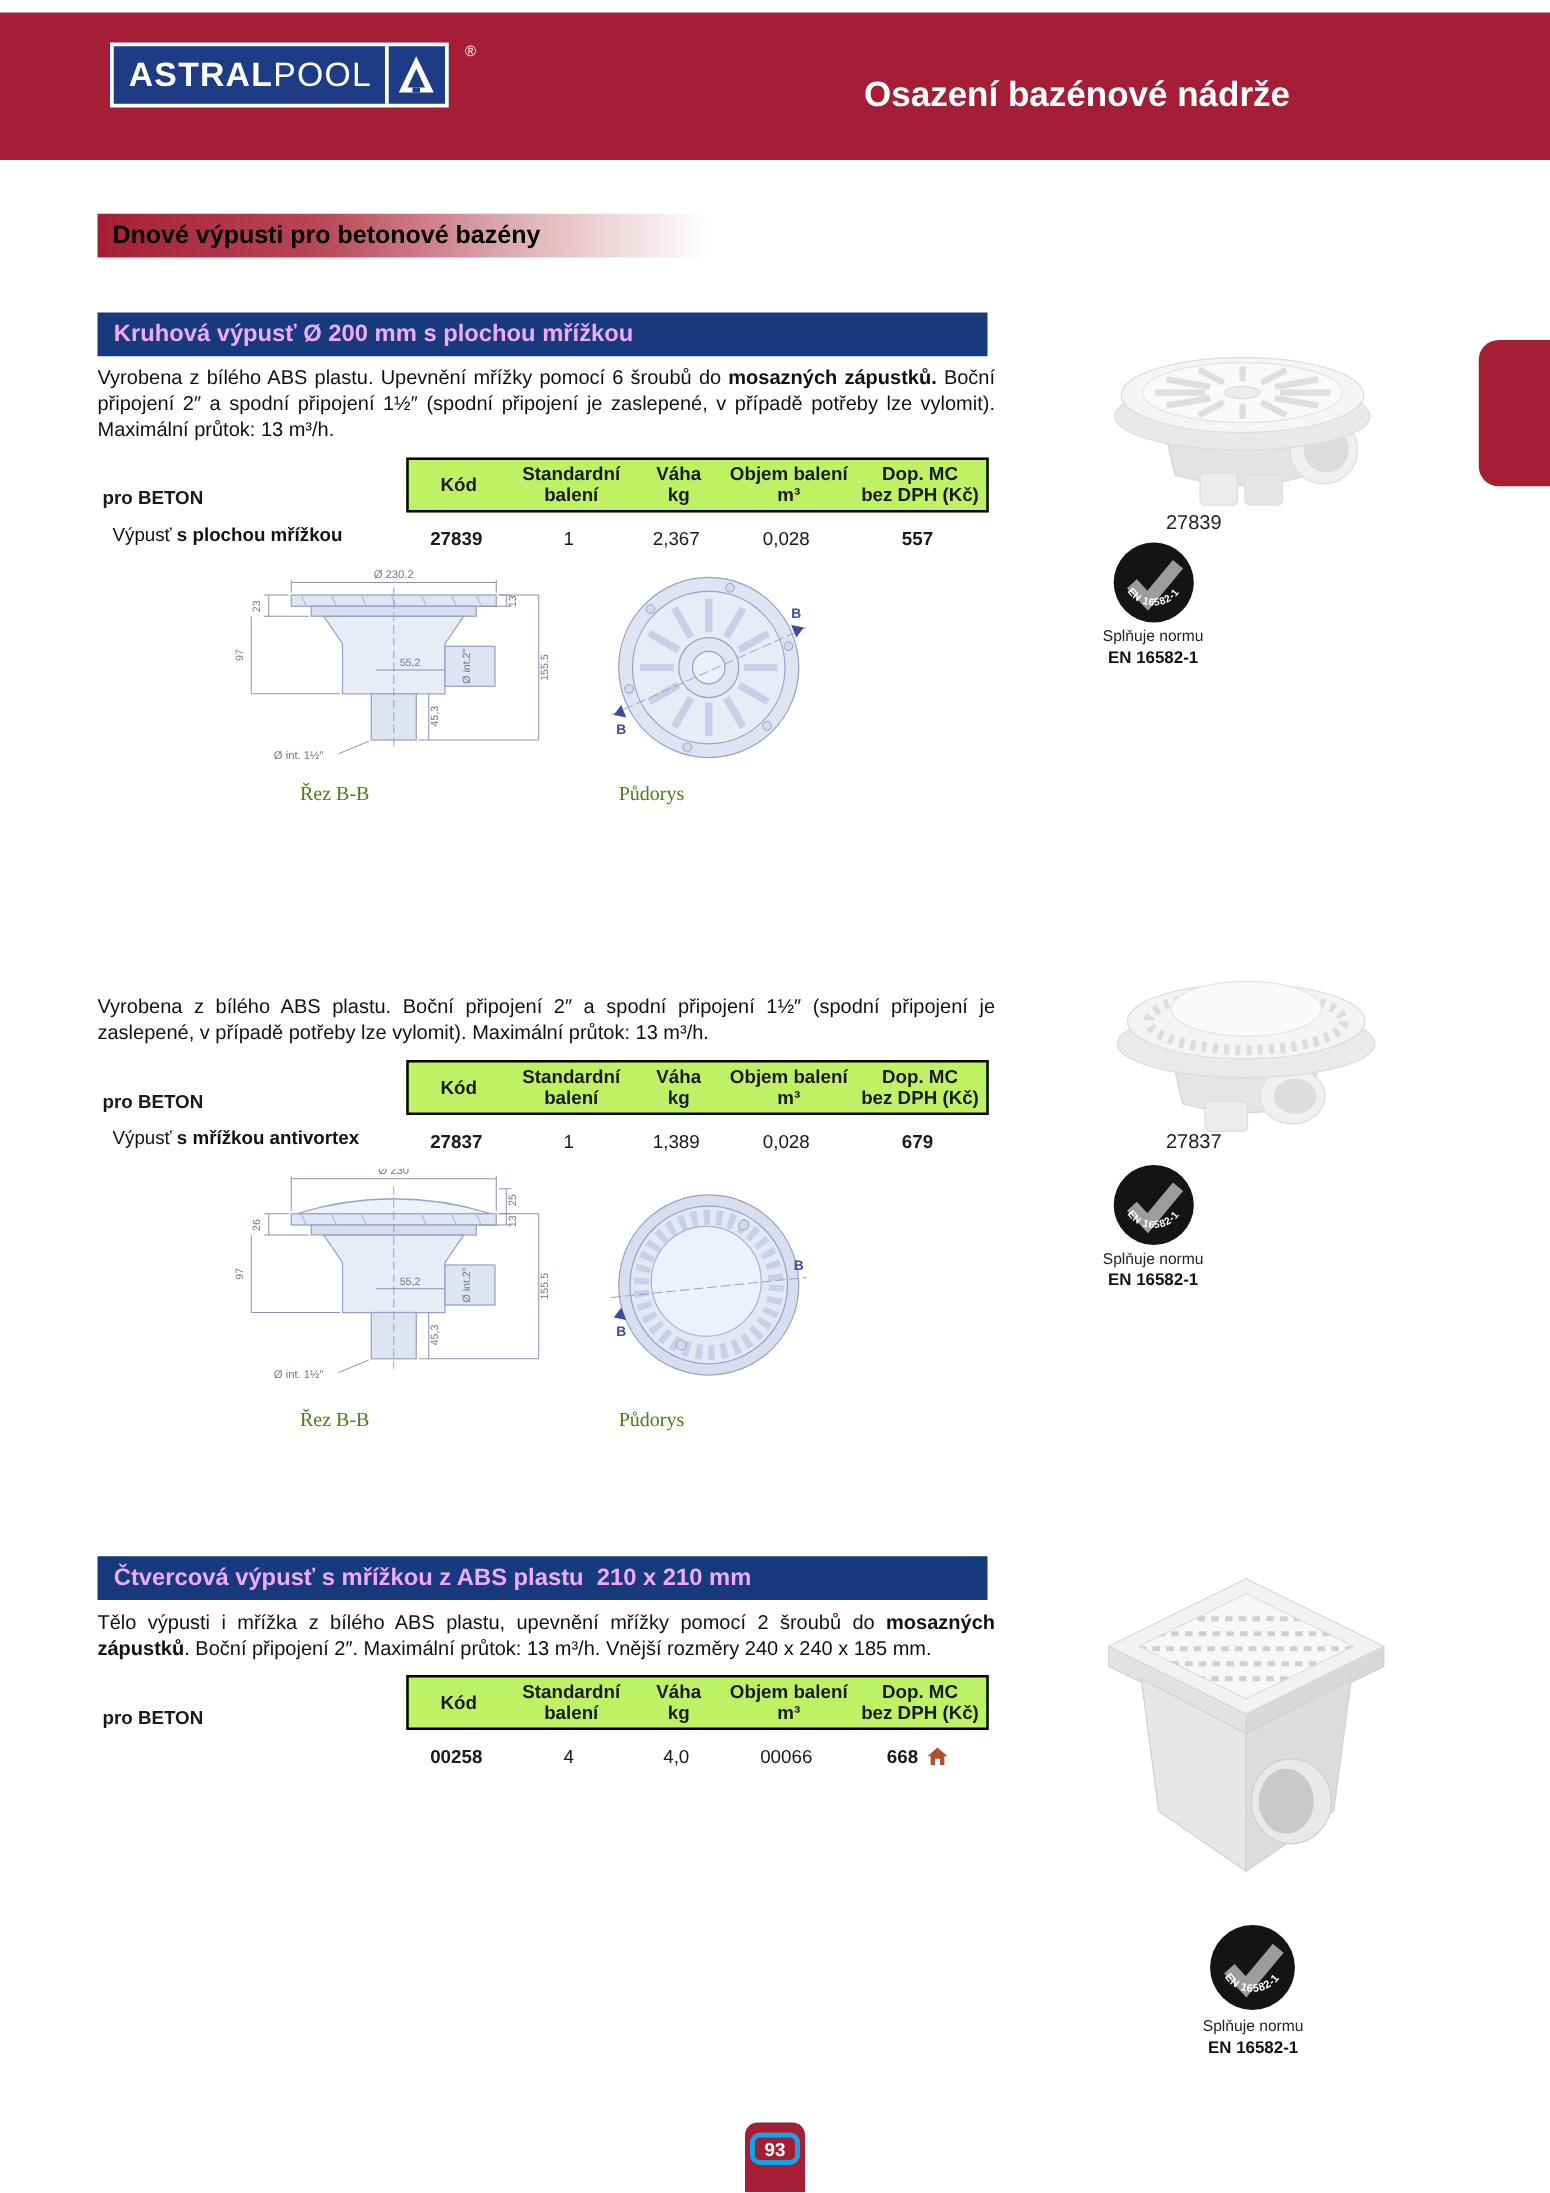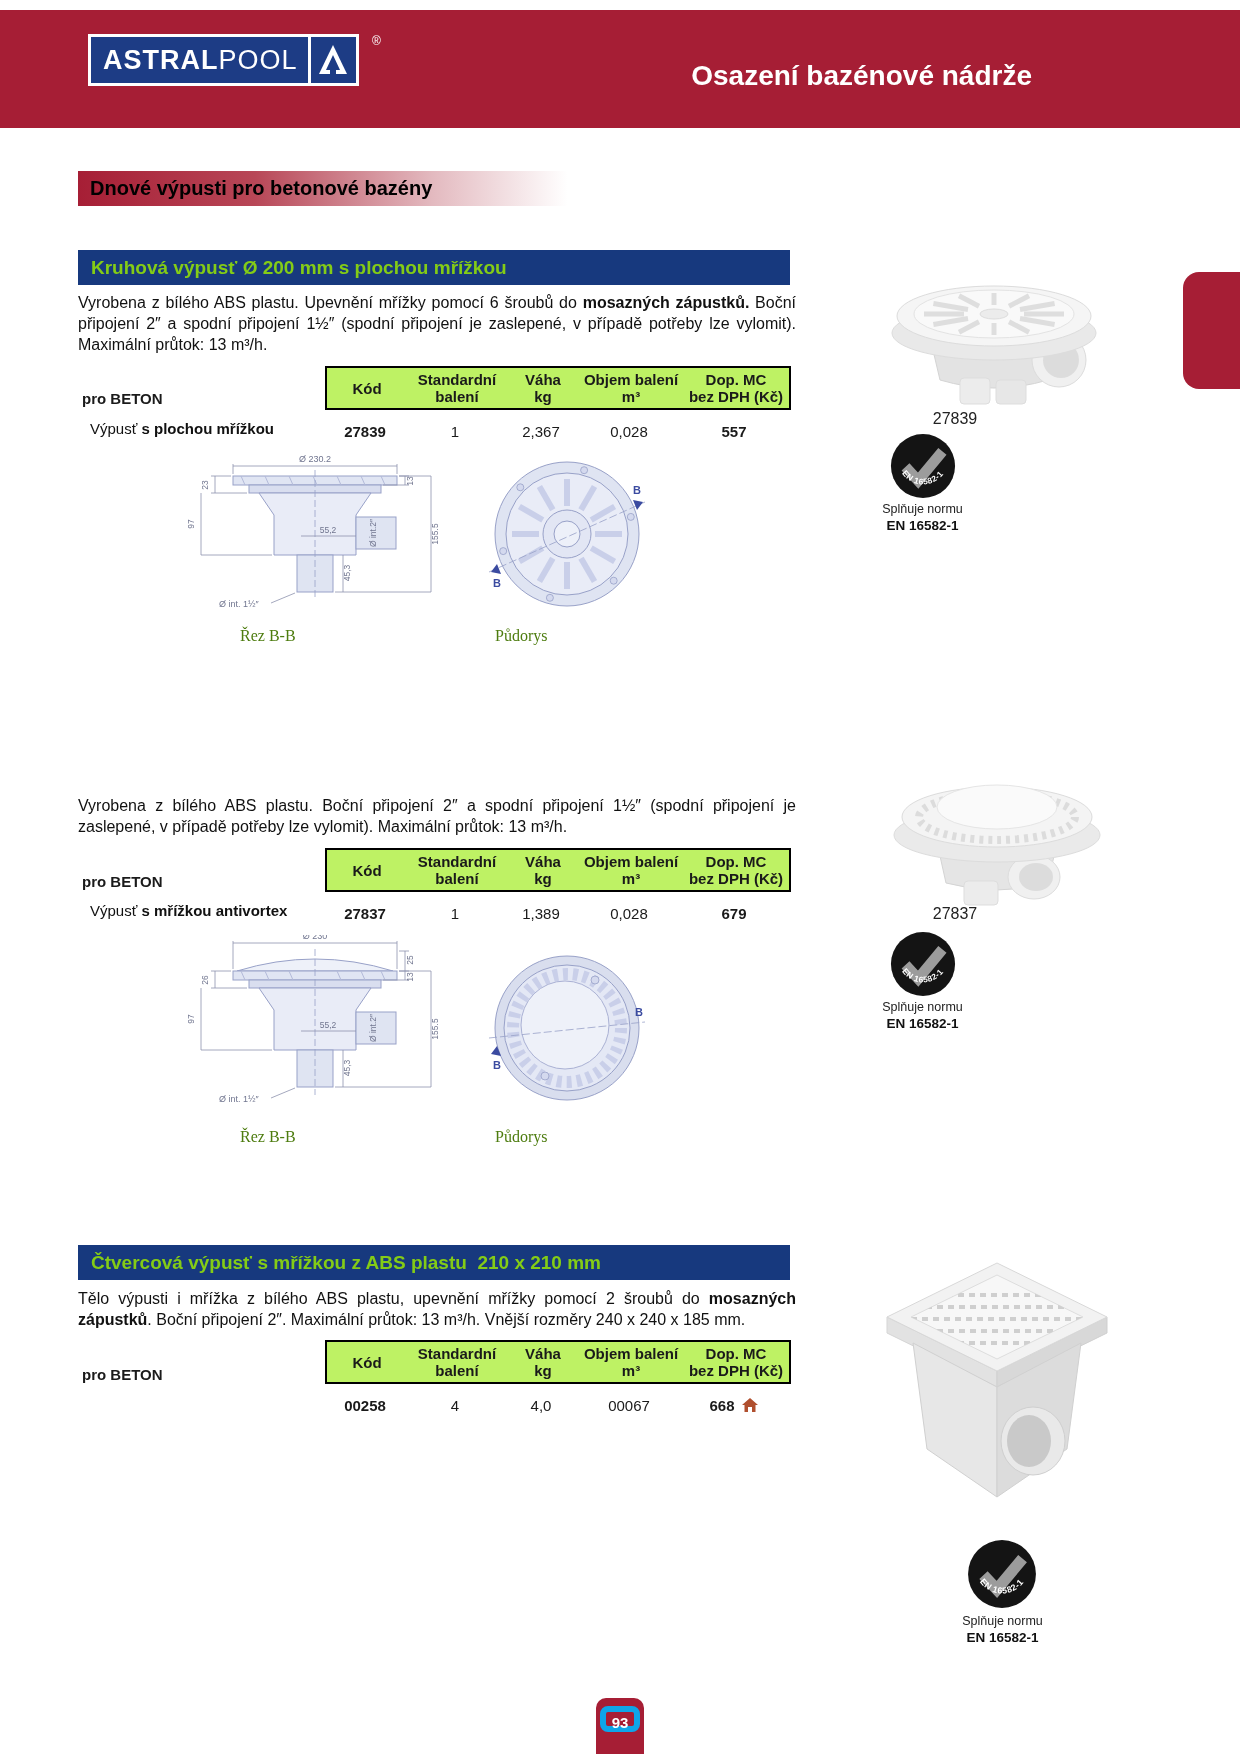--- a/index.html
+++ b/index.html
@@ -19,21 +19,21 @@
                align-items:center; justify-content:center; }
   .page-title { right:208px; top:60px; color:#fff; font-size:28px; font-weight:bold; }
 
   
   .banner { left:78px; top:171px; width:680px; height:35px; display:flex; align-items:center;
             background:linear-gradient(90deg,#a61e35 0%,#b84757 26%,#e3b9bf 52%,#ffffff 72%); }
   .banner span { font-size:20px; font-weight:bold; color:#000; padding-left:12px; }
 
   
   .sec-bar { left:78px; width:712px; height:35px; background:#17397e; display:flex; align-items:center; }
-  .sec-bar span { color:#84cc16; font-size:19px; font-weight:bold; padding-left:13px; white-space:pre; }
+  .sec-bar span { color:#f0abfc; font-size:19px; font-weight:bold; padding-left:13px; white-space:pre; }
 
   .desc { left:78px; width:718px; font-size:16px; line-height:21px; text-align:justify; color:#111; }
   .probeton { left:82px; font-size:15px; font-weight:bold; }
 
   
   .tbl { left:325px; width:466px; }
   .tbl-head { display:flex; border:2px solid #000; height:44px; background:#bef264; }
   .col { display:flex; flex-direction:column; align-items:center; justify-content:center;
          font-size:15px; font-weight:bold; line-height:17px; text-align:center; }
   .c0{width:80px} .c1{width:100px} .c2{width:72px} .c3{width:104px} .c4{width:106px}
@@ -45,21 +45,21 @@
 
   .caption { font-family:"Liberation Serif", serif; font-size:16px; text-align:left; color:#4d7c0f; }
   .photo-code { font-size:16px; text-align:center; color:#222; }
   .cert-line1 { font-size:12.5px; text-align:center; color:#222; }
   .cert-line2 { font-size:13.5px; font-weight:bold; text-align:center; color:#111; }
 
   .side-tab { left:1183px; top:272px; width:57px; height:117px; background:#a61e35;
               border-radius:16px 0 0 16px; }
   .page-tab { left:596px; top:1698px; width:48px; height:56px; background:#a61e35;
               border-radius:10px 10px 0 0; }
-  .page-tab-inner { left:600px; top:1706px; width:40px; height:26px; border:6px solid #0ea5e9;
+  .page-tab-inner { left:600px; top:1706px; width:40px; height:26px; border:4px solid #0ea5e9;
                     border-radius:8px; color:#fff; font-size:15px; font-weight:bold;
                     text-align:center; line-height:22px; }
 
   svg text { font-family:"Liberation Sans", sans-serif; }
 </style>
 </head>
 <body>
 
 <div class="page">
 
@@ -401,21 +401,21 @@
         </div>
       <div class="col c4">
           <span>Dop. MC</span>
           <span>bez DPH (Kč)</span>
         </div>
     </div>
     <div class="tbl-row">
       <div class="col c0 bold">00258</div>
       <div class="col c1">4</div>
       <div class="col c2">4,0</div>
-      <div class="col c3">00067</div>
+      <div class="col c3">00066</div>
       <div class="col c4 bold cellrow">
         <span>668</span>
         <svg width="18" height="16" viewBox="0 0 18 16">
           <path d="M9,1 L17,8 L14.5,8 L14.5,15 L3.5,15 L3.5,8 L1,8 Z" fill="#b04f2e"></path>
           <rect x="7" y="10" width="4" height="5" fill="#ffffff"></rect>
         </svg>
       </div>
     </div>
   </div>
 

